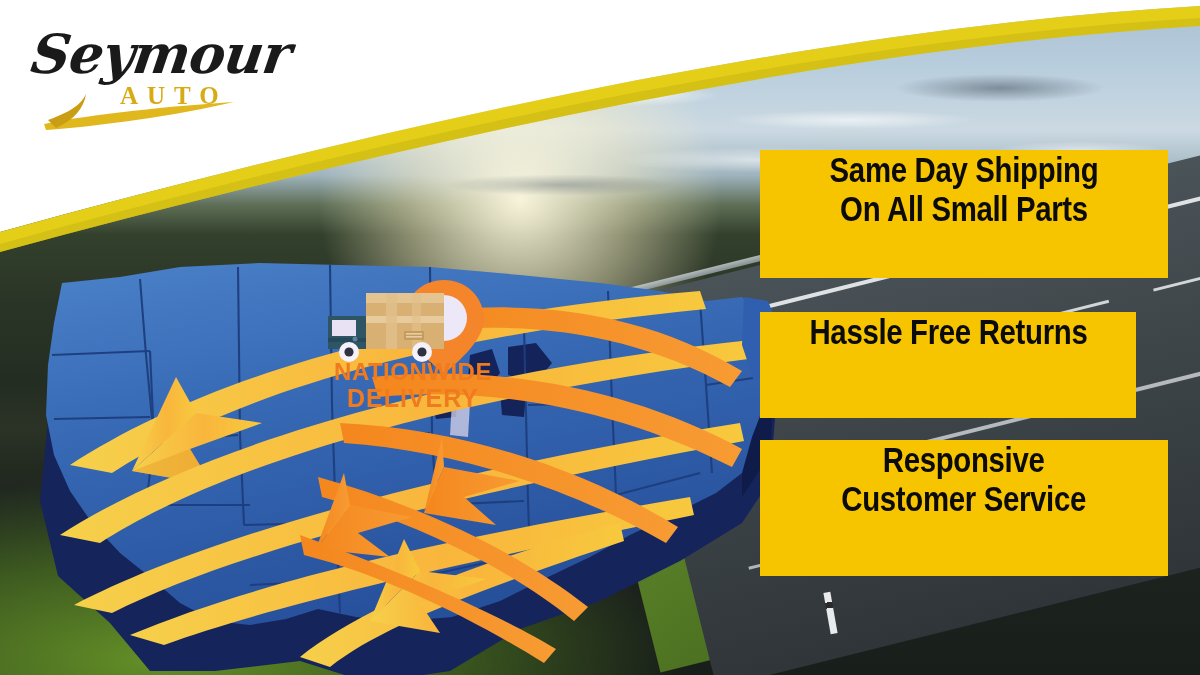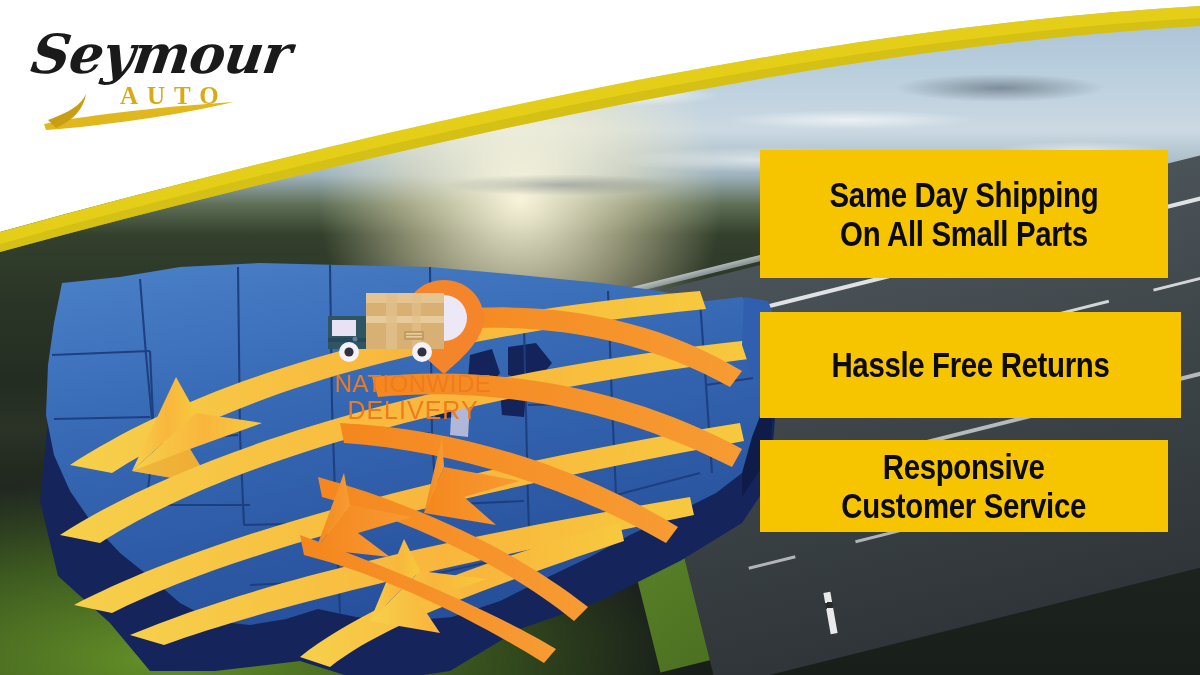--- a/index.html
+++ b/index.html
@@ -85,43 +85,43 @@
     font-size:25px; color:#d8ab14; letter-spacing:9px;
   }
   .logo-swoosh { position:absolute; left:0; top:74px; }
 
   
   .map-wrap { position:absolute; left:0px; top:205px; width:830px; height:470px; }
 
   
   .nd-badge { position:absolute; left:318px; top:276px; width:190px; height:175px; }
   .nd-text {
-    position:absolute; left:0; top:96px; width:190px; text-align:center;
-    font-family:"Liberation Sans", sans-serif; font-weight:400;
+    position:absolute; left:0; top:84px; width:190px; text-align:center;
+    font-family:"Liberation Sans", sans-serif; font-weight:700;
     color:#F07A1E; line-height:1.04;
   }
   .nd-line1 { font-size:24px; letter-spacing:.5px; }
   .nd-line2 { font-size:25px; letter-spacing:1px; }
 
   
   .callout {
     position:absolute; background:#F7C500;
-    display:flex; align-items:center; justify-content:center;
+    display:flex; align-items:flex-start; justify-content:center;
     text-align:center;
   }
   .callout span {
     font-family:"Liberation Sans", sans-serif;
     font-weight:700; color:#0b0b0b;
     font-size:35px; line-height:1.12; letter-spacing:-0.4px;
     transform:scaleX(.84); transform-origin:center;
     display:block; white-space:pre-line;
   }
   #callout-0 { left:760px; top:150px; width:408px; height:128px; }
-  #callout-1 { left:760px; top:312px; width:421px; height:106px; }
-  #callout-2 { left:760px; top:440px; width:408px; height:92px; }
+  #callout-1 { left:760px; top:312px; width:376px; height:106px; }
+  #callout-2 { left:760px; top:440px; width:408px; height:136px; }
 </style>
 </head>
 <body>
 
 <div class="banner">
 
   <div class="photo-bg"></div>
   <div class="clouds"></div>
 
   <div class="grass-strip"></div>

